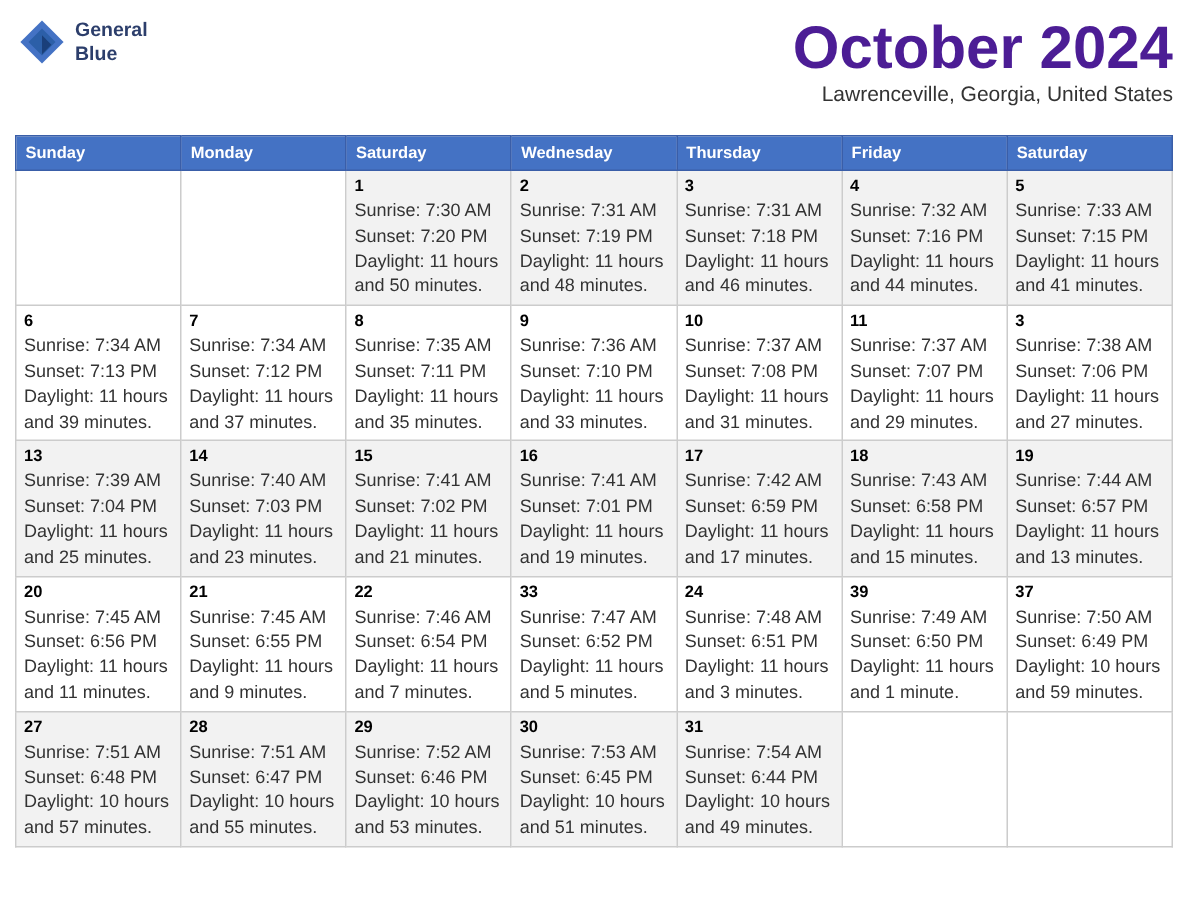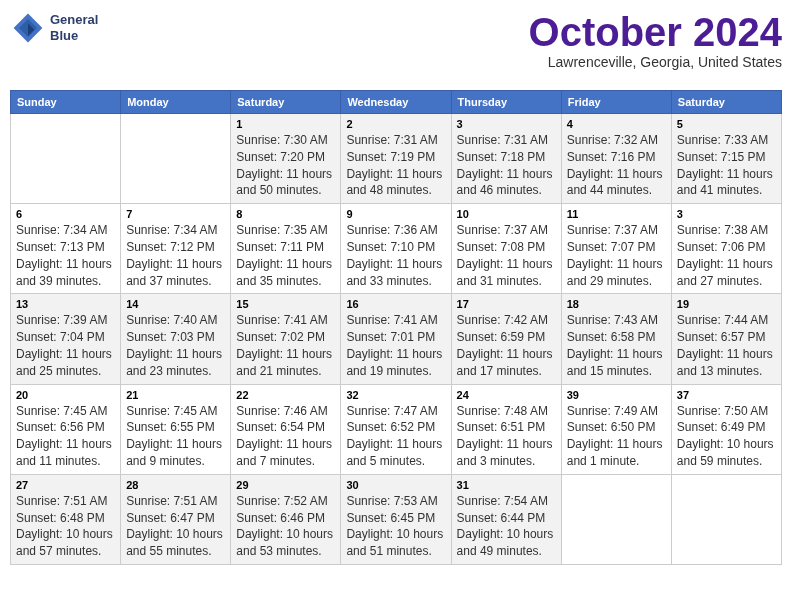--- a/index.html
+++ b/index.html
@@ -211,21 +211,21 @@
         </td>
         <td>
           <div class="day-num">21</div>
           <div class="day-detail">Sunrise: 7:45 AM<br>Sunset: 6:55 PM<br>Daylight: 11 hours and 9 minutes.</div>
         </td>
         <td>
           <div class="day-num">22</div>
           <div class="day-detail">Sunrise: 7:46 AM<br>Sunset: 6:54 PM<br>Daylight: 11 hours and 7 minutes.</div>
         </td>
         <td>
-          <div class="day-num">32</div>
+          <div class="day-num">33</div>
           <div class="day-detail">Sunrise: 7:47 AM<br>Sunset: 6:52 PM<br>Daylight: 11 hours and 5 minutes.</div>
         </td>
         <td>
           <div class="day-num">24</div>
           <div class="day-detail">Sunrise: 7:48 AM<br>Sunset: 6:51 PM<br>Daylight: 11 hours and 3 minutes.</div>
         </td>
         <td>
           <div class="day-num">39</div>
           <div class="day-detail">Sunrise: 7:49 AM<br>Sunset: 6:50 PM<br>Daylight: 11 hours and 1 minute.</div>
         </td>

